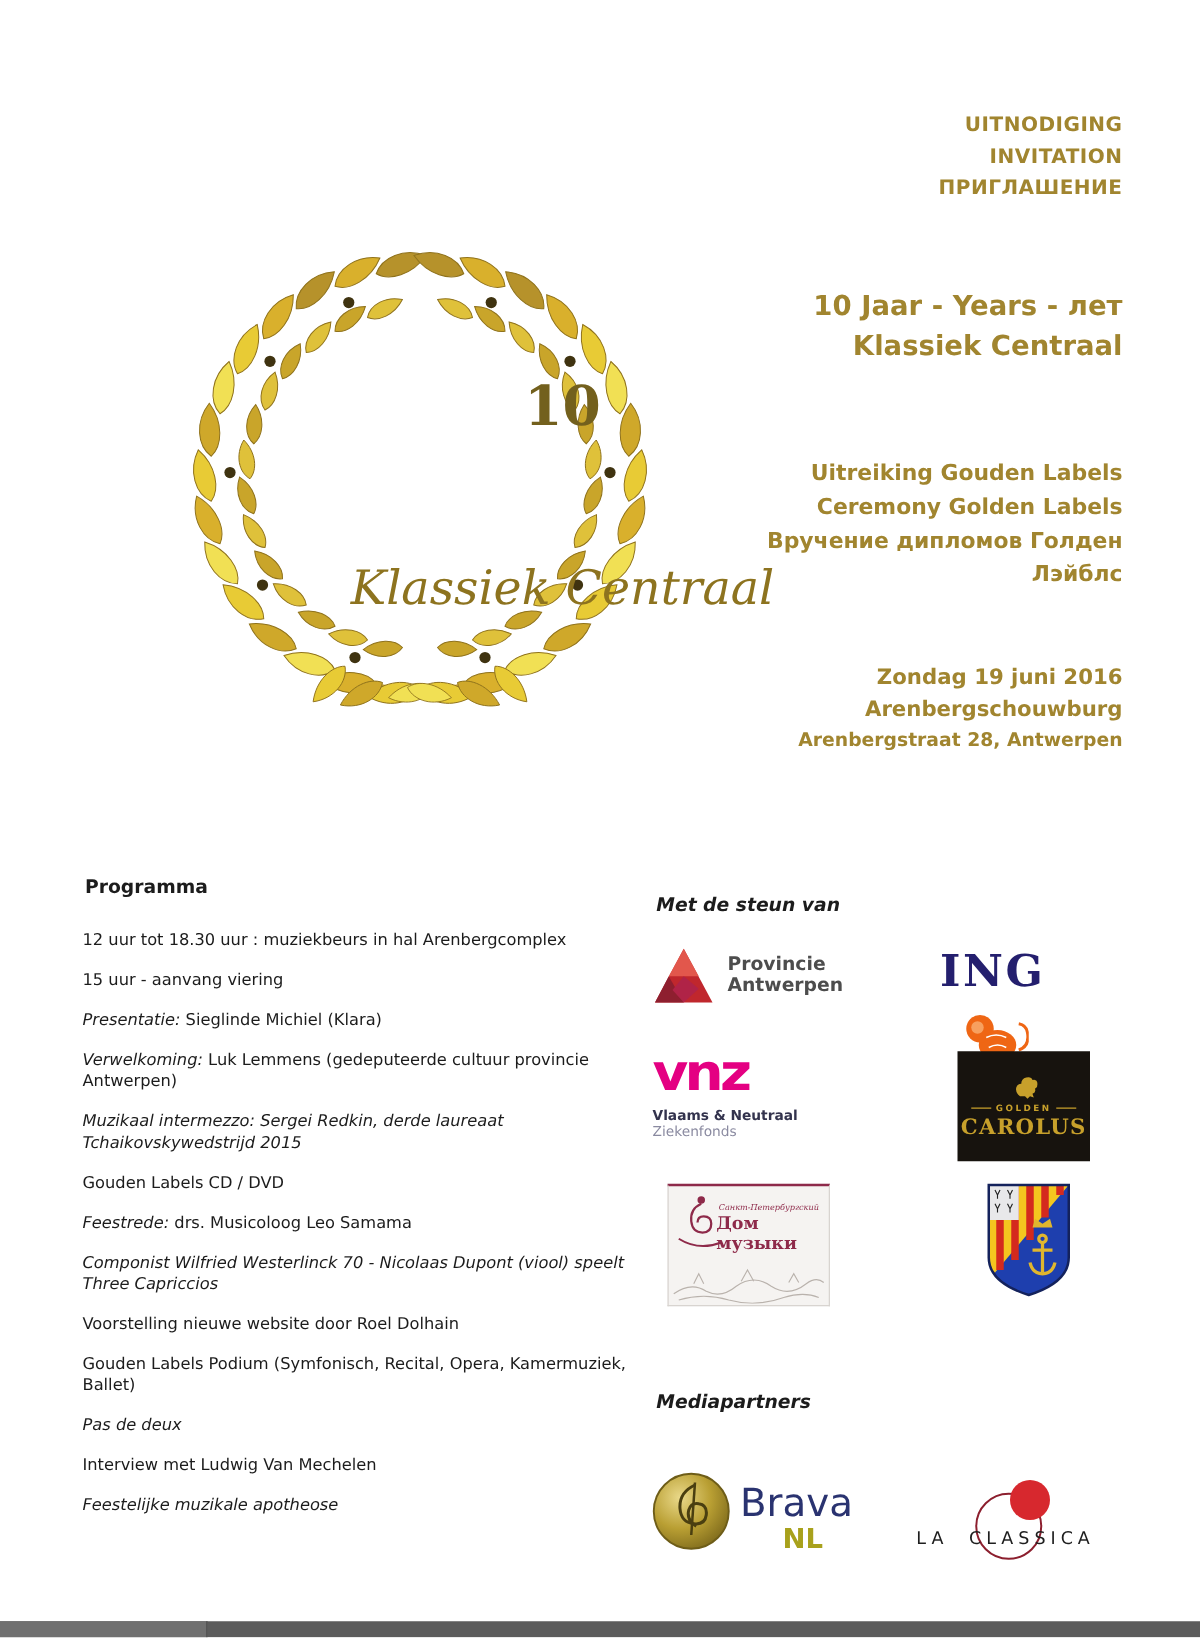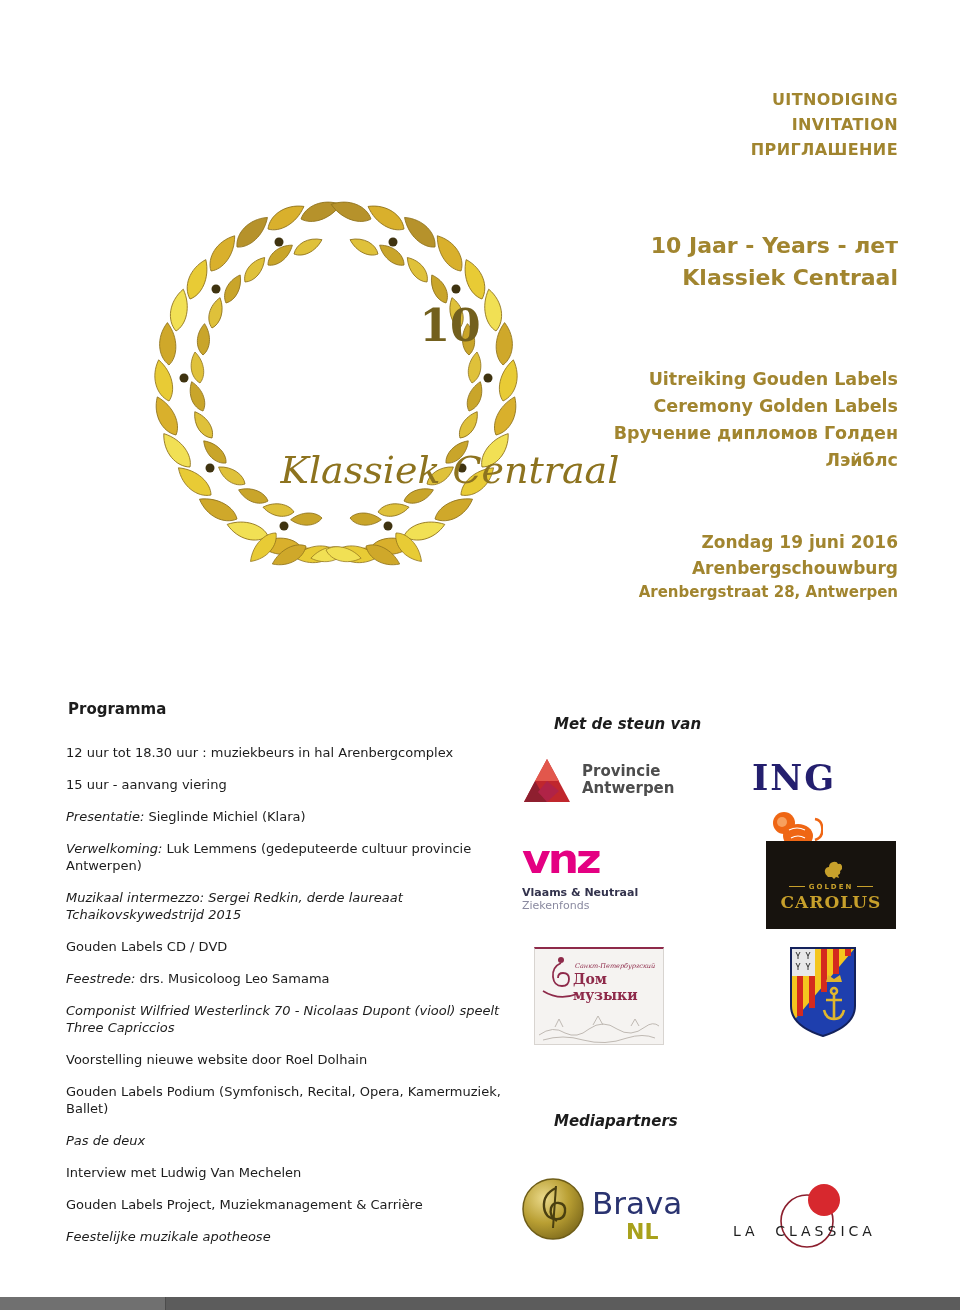--- a/index.html
+++ b/index.html
@@ -24,40 +24,40 @@
 
   
   #program{position:absolute;left:66px;top:700px;width:455px;}
   #program-title{font-size:15px;font-weight:bold;margin:0 0 26px 2px;}
   .prog-item{font-size:13px;line-height:17px;margin-bottom:15px;}
   .prog-item em{font-style:italic;}
   .prog-item.indent{}
   .prog-item.italic{font-style:italic;}
 
   
-  .side-heading{position:absolute;left:554px;font-size:15px;font-weight:bold;font-style:italic;}
+  .side-heading{position:absolute;left:525px;font-size:15px;font-weight:bold;font-style:italic;}
   #steun-heading{top:715px;}
   #media-heading{top:1112px;}
 
   .logo{position:absolute;}
   
   #logo-prov{left:521px;top:755px;display:flex;align-items:center;gap:9px;}
   #logo-prov .ptxt{font-size:15px;font-weight:bold;color:#4d4d4d;line-height:1.15;}
   
   #logo-ing{left:752px;top:757px;display:flex;align-items:center;gap:6px;flex-direction:column;}
   #logo-ing .ingtxt{font-family:"DejaVu Serif",serif;font-weight:bold;font-size:35px;
      color:var(--ing_navy,#241f6e);letter-spacing:2px;}
   
   #logo-vnz{left:522px;top:840px;width:130px;}
   #logo-vnz .big{font-size:44px;font-weight:bold;color:var(--vnz_pink,#e40082);
      letter-spacing:-3px;line-height:.95;transform:scaleY(.92);transform-origin:left top;}
   #logo-vnz .l1{font-size:11px;font-weight:bold;color:#33334d;margin-top:4px;}
   #logo-vnz .l2{font-size:11px;color:#8a8aa0;}
   
-  #logo-carolus{left:766px;top:841px;width:130px;height:88px;background:#17130e;
+  #logo-carolus{left:766px;top:841px;width:106px;height:88px;background:#17130e;
      display:flex;flex-direction:column;align-items:center;justify-content:center;color:var(--carolus_gold,#c7a02b);}
   #logo-carolus .row{display:flex;align-items:center;gap:4px;margin-top:2px;}
   #logo-carolus .dash{width:16px;height:1px;background:var(--carolus_gold,#c7a02b);}
   #logo-carolus .small{font-size:7px;letter-spacing:2px;font-weight:bold;}
   #logo-carolus .large{font-family:"DejaVu Serif",serif;font-size:17px;font-weight:bold;letter-spacing:1px;margin-top:1px;}
   
   #logo-dom{left:534px;top:947px;width:128px;height:95px;background:#f5f3f1;
      border:1px solid #d8d4d0;border-top:2px solid #8e2a4a;overflow:hidden;}
   #logo-dom .ru-small{font-family:"DejaVu Serif",serif;font-style:italic;font-size:6.5px;
      color:var(--maroon,#8e2a4a);margin:13px 0 0 40px;}
@@ -172,21 +172,20 @@
         <div class="prog-item"><em>Presentatie:</em> Sieglinde Michiel (Klara)</div>
         <div class="prog-item"><em>Verwelkoming:</em> Luk Lemmens (gedeputeerde cultuur provincie Antwerpen)</div>
         <div class="prog-item indent italic">Muzikaal intermezzo: Sergei Redkin, derde laureaat Tchaikovskywedstrijd 2015</div>
         <div class="prog-item">Gouden Labels CD / DVD</div>
         <div class="prog-item"><em>Feestrede:</em> drs. Musicoloog Leo Samama</div>
         <div class="prog-item indent italic">Componist Wilfried Westerlinck 70 - Nicolaas Dupont (viool) speelt Three Capriccios</div>
         <div class="prog-item">Voorstelling nieuwe website door Roel Dolhain</div>
         <div class="prog-item">Gouden Labels Podium (Symfonisch, Recital, Opera, Kamermuziek, Ballet)</div>
         <div class="prog-item indent italic">Pas de deux</div>
         <div class="prog-item">Interview met Ludwig Van Mechelen</div>
-        <div class="prog-item">Gouden Labels Project, Muziekmanagement &amp; Carrière</div>
         <div class="prog-item indent italic">Feestelijke muzikale apotheose</div>
       </div>
   </div>
 
   <div id="steun-heading" class="side-heading">Met de steun van</div>
 
   <div id="logo-prov" class="logo">
     <svg width="52" height="50" viewBox="0 0 52 50">
       <polygon points="26,4 49,47 3,47" fill="#c0272d"></polygon>
       <polygon points="26,4 38,26 14,26" fill="#e2574c"></polygon>

